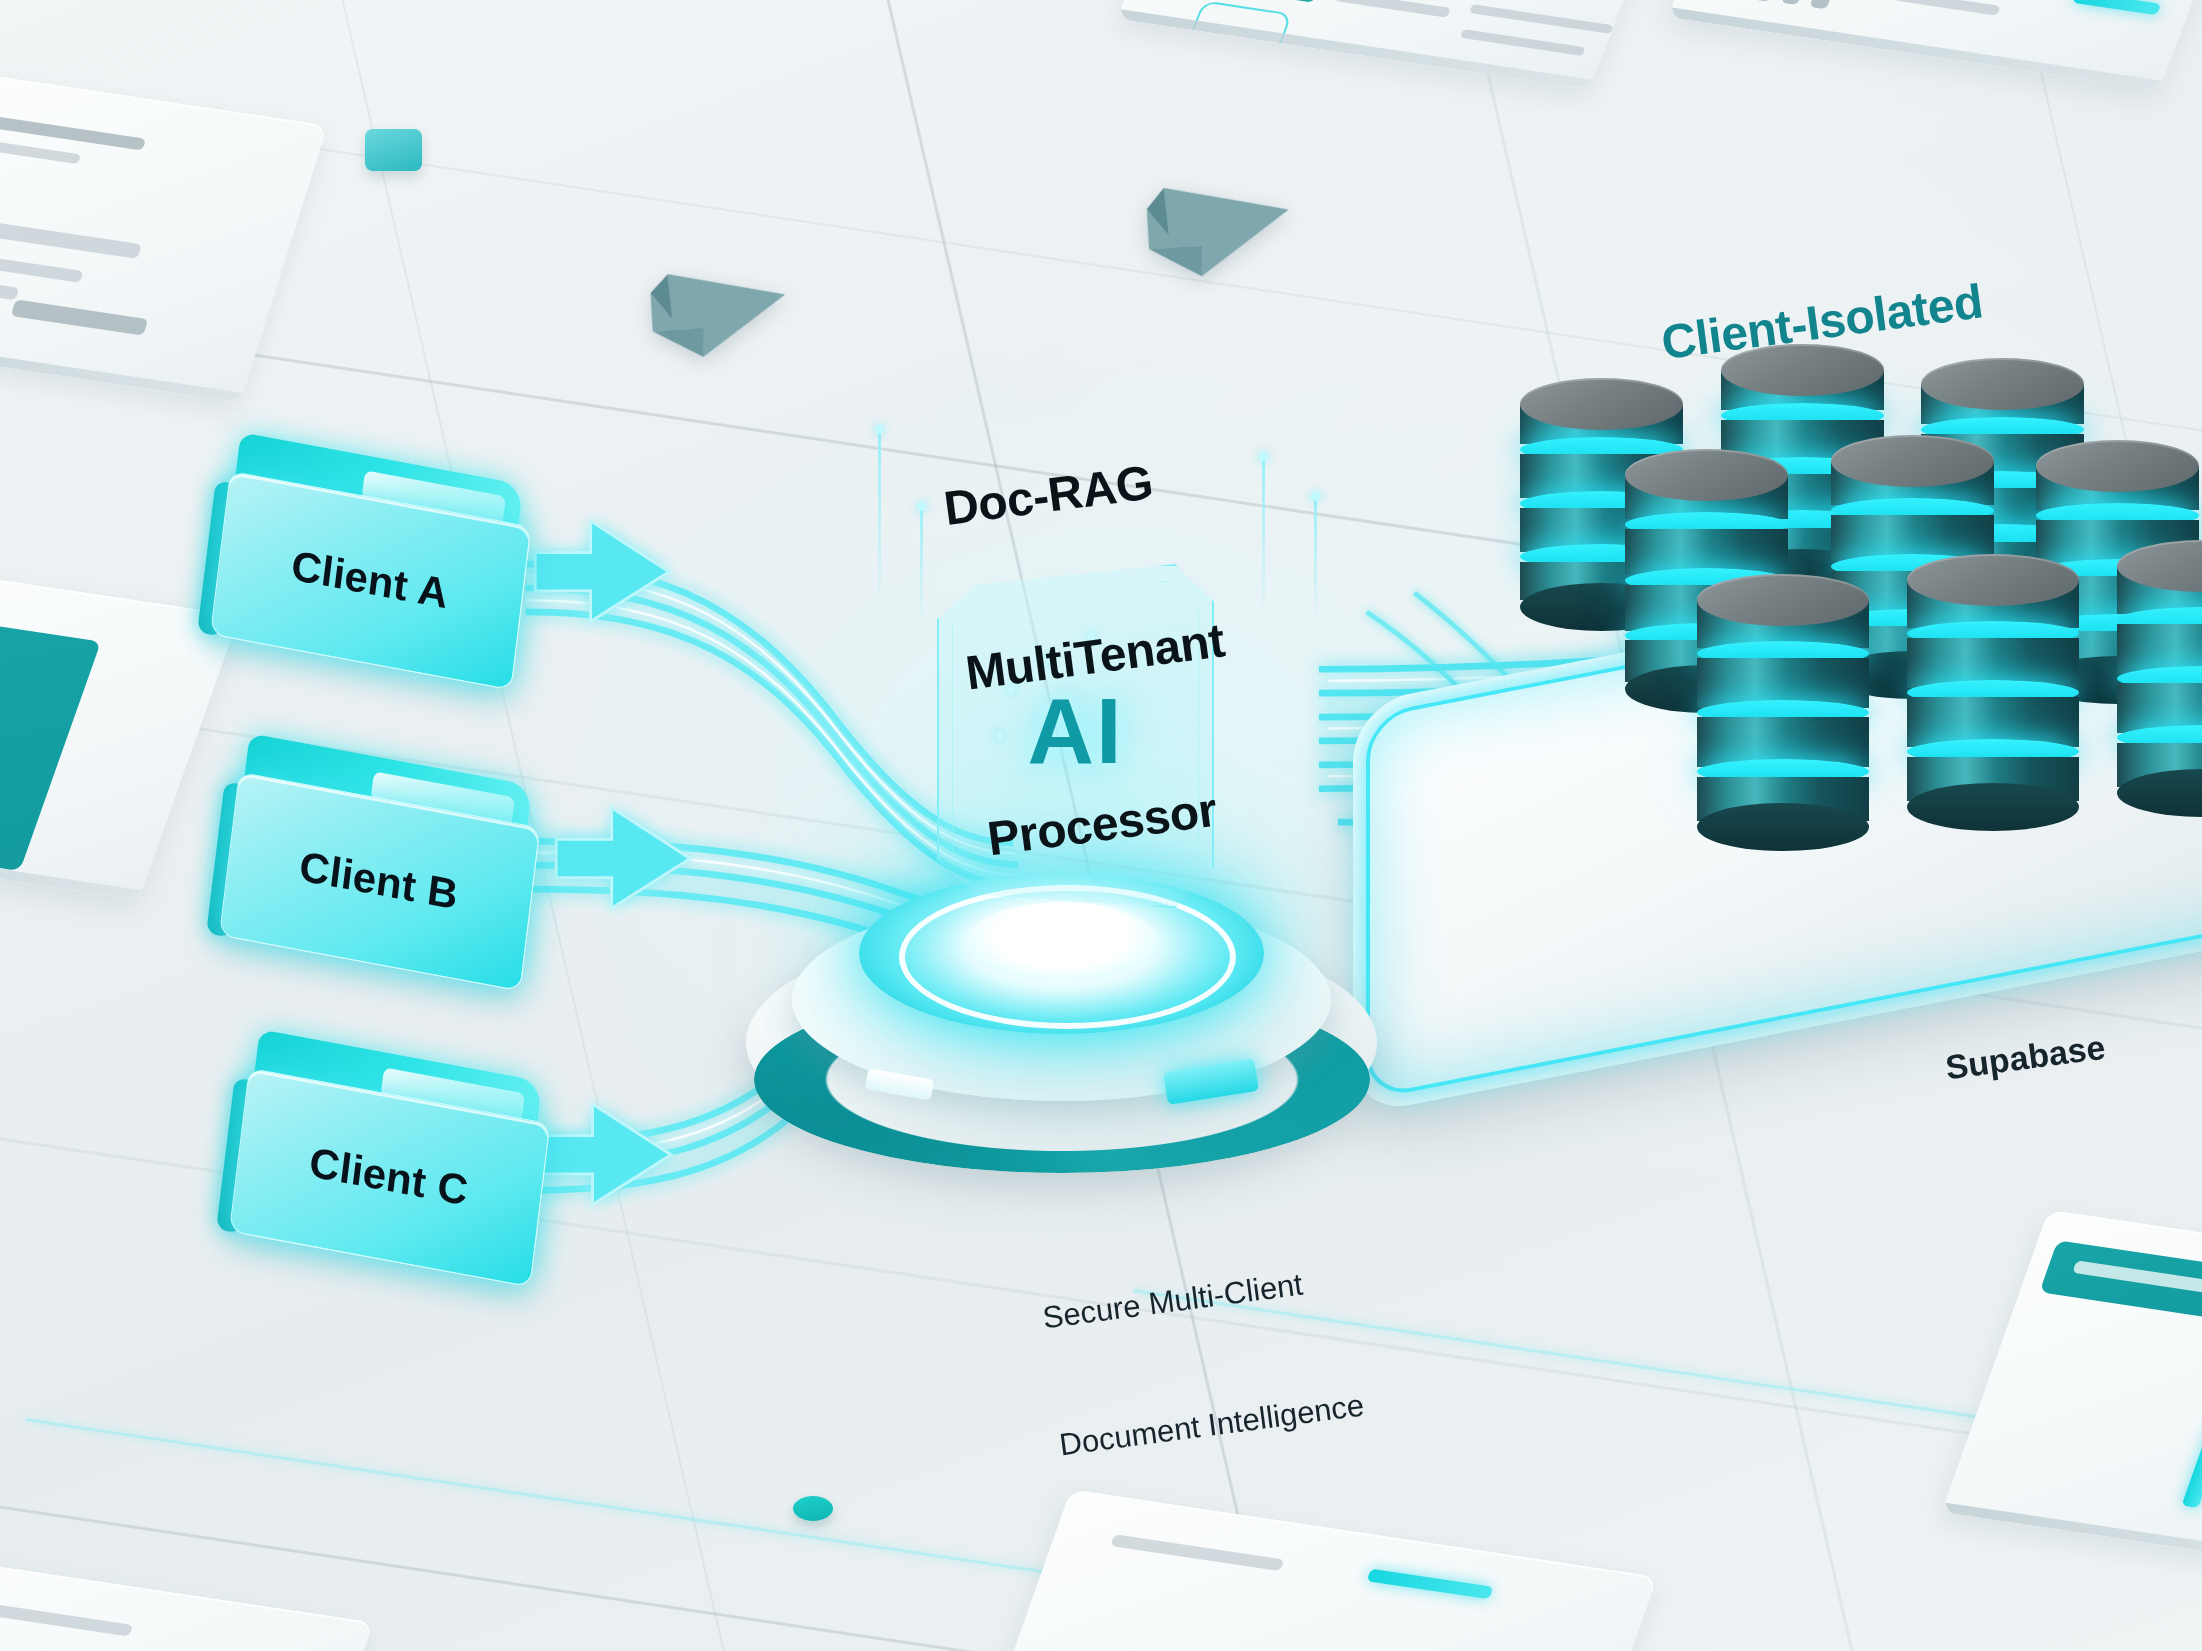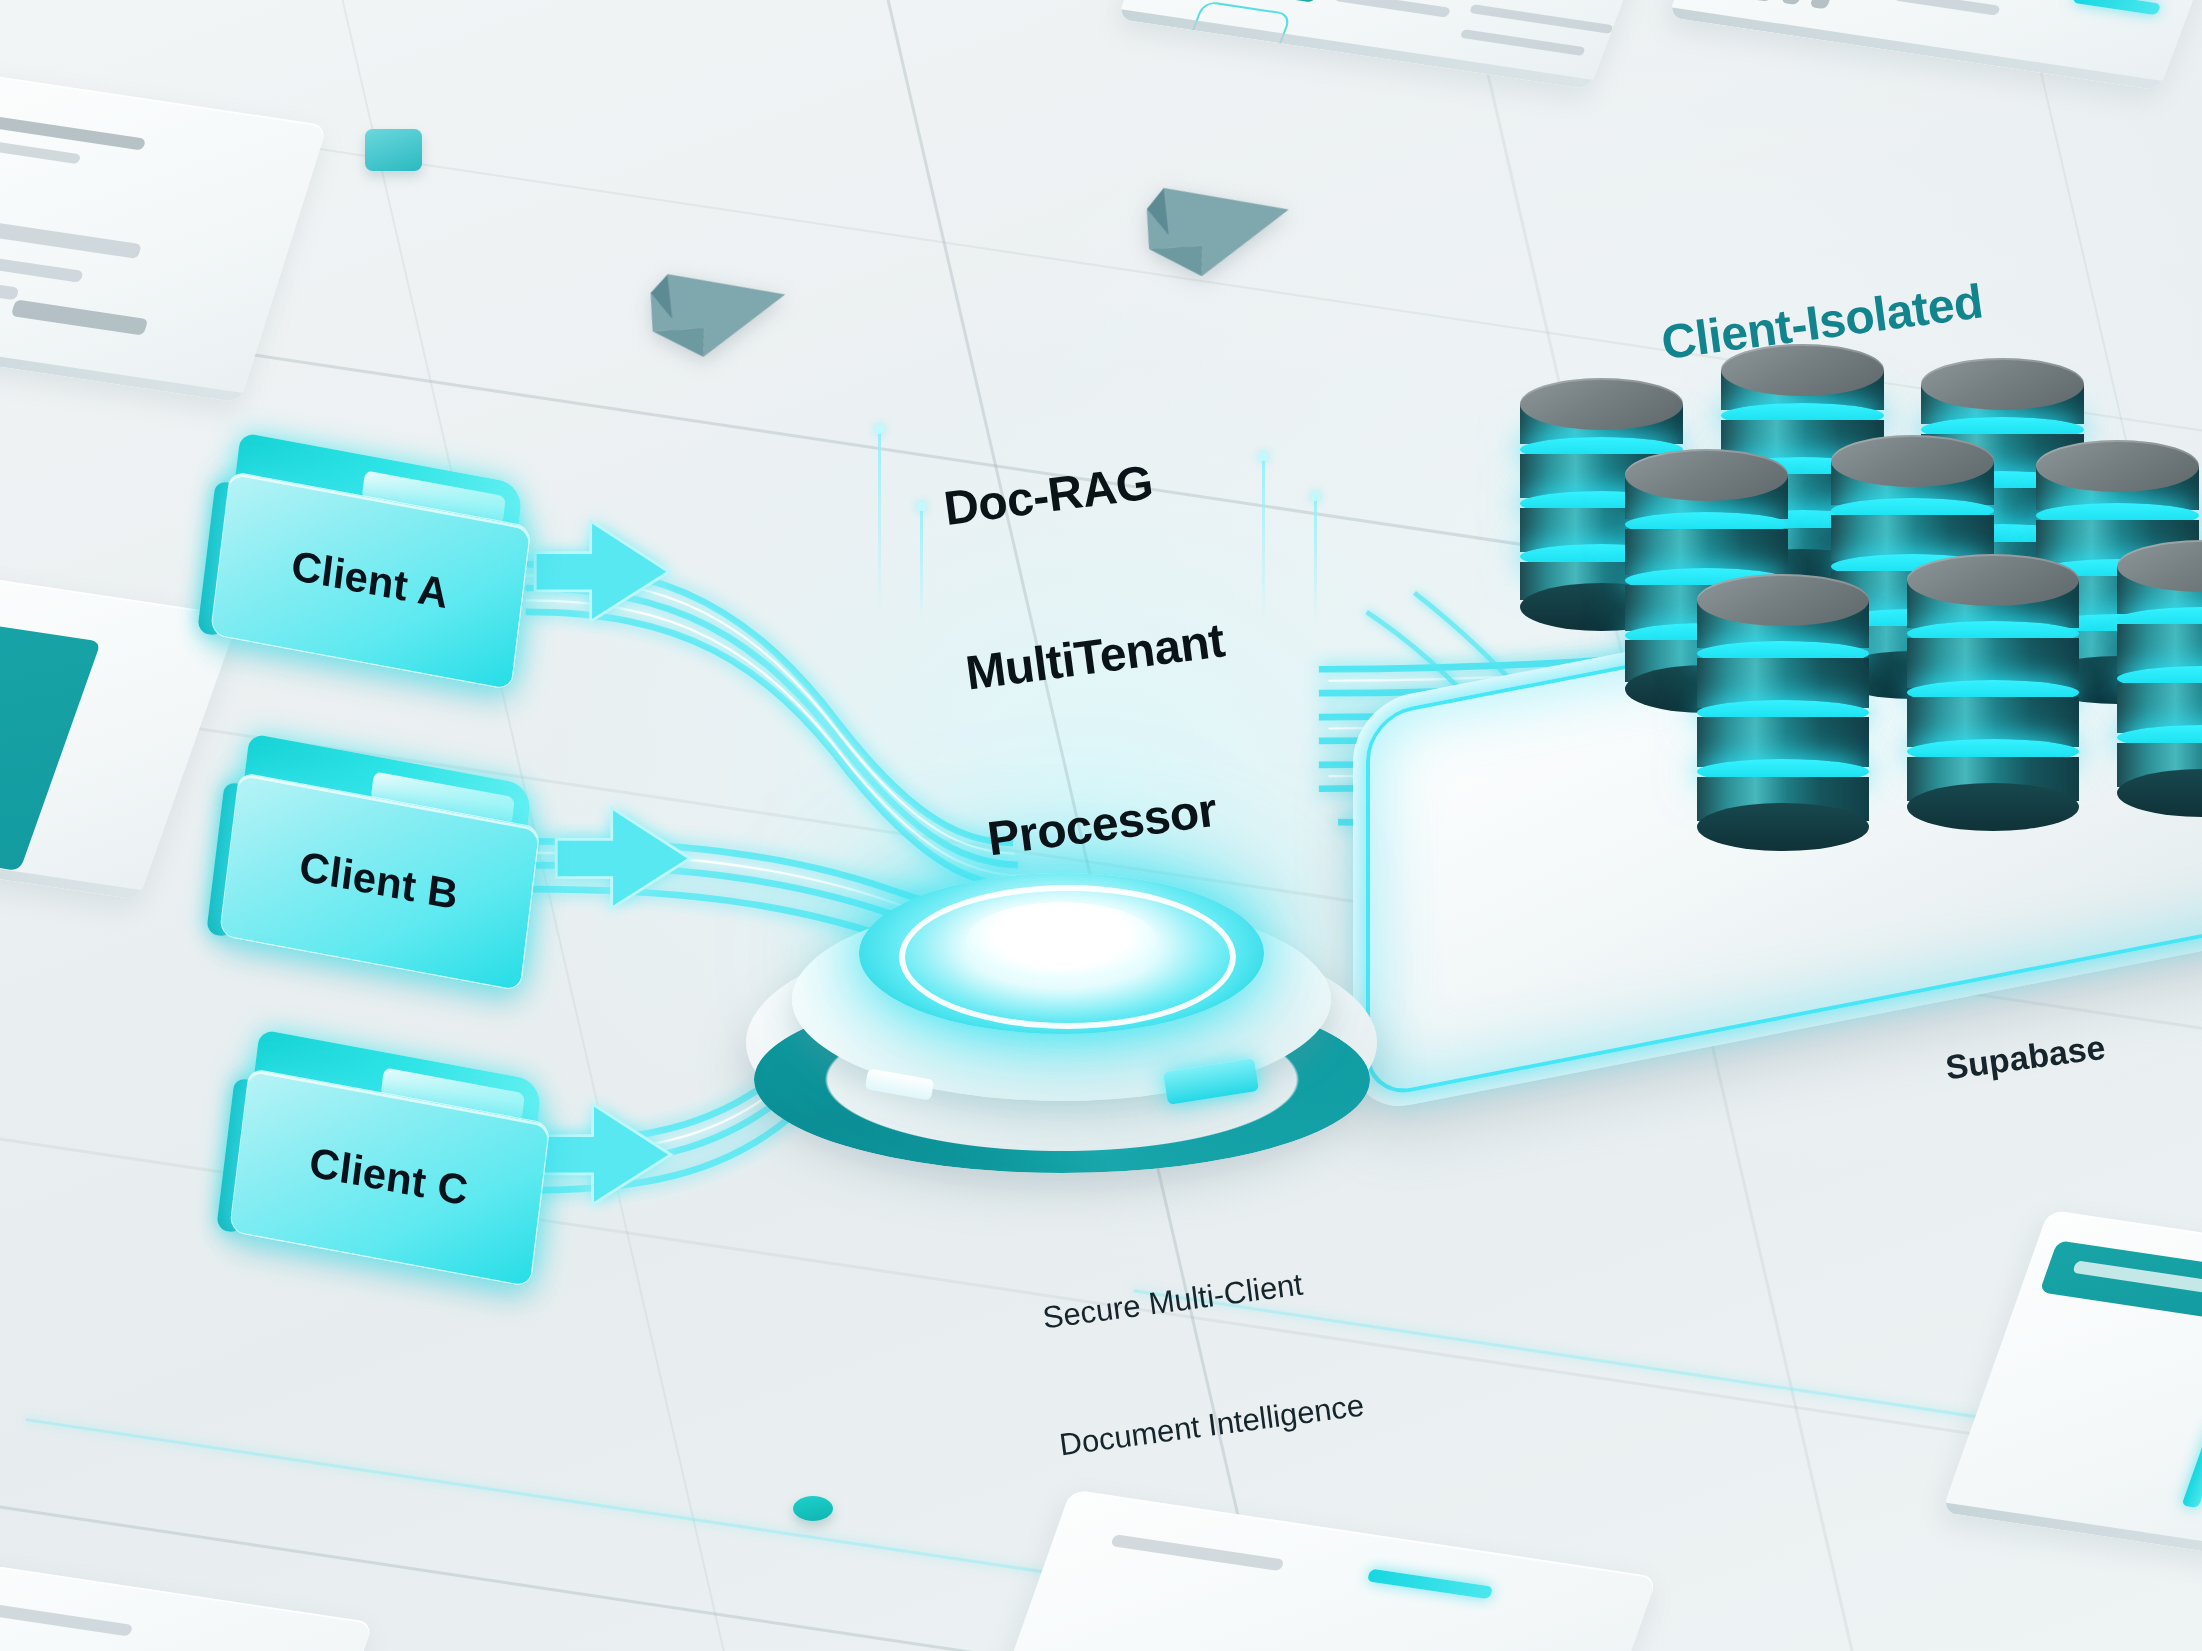--- a/index.html
+++ b/index.html
@@ -476,20 +476,29 @@
     <div class="ped-tier ped-base"></div>
     <div class="ped-tier ped-tealring"></div>
     <div class="ped-tier ped-mid"></div>
     <div class="ped-tier ped-inner"></div>
     <div class="ped-tier ped-ring2"></div>
     <div class="ped-tier ped-core"></div>
     <div class="ped-slot" style="left:419px;top:205px;width:92px;height:32.5px;transform:rotate(-9deg);"></div>
     <div class="ped-slot" style="left:120px;top:214px;width:67px;height:21px;transform:rotate(10deg);background:linear-gradient(180deg,#ffffff,#dff7fa);box-shadow:none;"></div>
   </div>
 
+  <div class="holo">
+    <div class="holo-shape"></div>
+    <div class="holo-inner"></div>
+    <div class="holo-dot" style="left:71px;top:122px;"></div>
+    <div class="holo-dot" style="left:107px;top:92px;"></div>
+    <div class="holo-dot" style="left:151px;top:69px;"></div>
+    <div class="holo-dot" style="left:59px;top:168px;"></div>
+    <div class="holo-ai">AI</div>
+  </div>
 
   <div class="holo-stem" style="left:878px;top:430px;height:182px;">
       <i></i>
     </div>
   <div class="holo-stem" style="left:920px;top:507px;height:115px;">
       <i></i>
     </div>
   <div class="holo-stem" style="left:1262px;top:457px;height:163px;">
       <i></i>
     </div>

